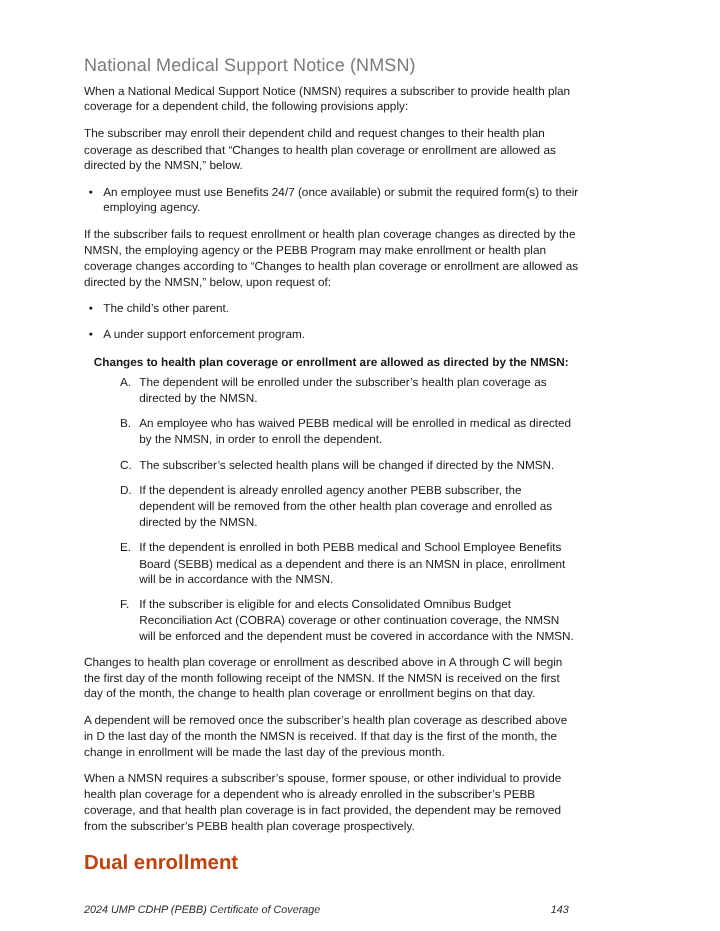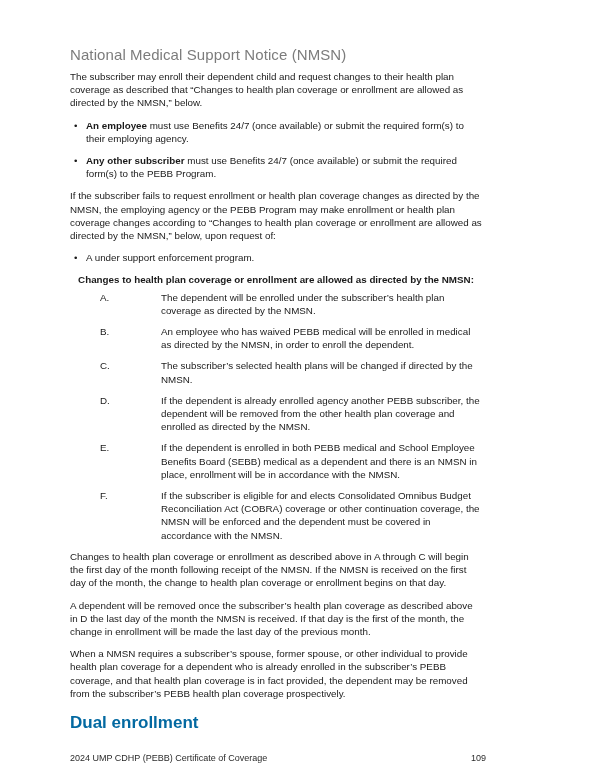--- a/index.html
+++ b/index.html
@@ -21,21 +21,21 @@
     font-weight:400;
     color:#7c7c7c;
     margin:0 0 7px 0;
     letter-spacing:.1px;
   }
   p.body{
     font-size:9.8px;
     line-height:13.2px;
     margin:0 0 9px 0;
   }
-  .b{font-weight:700;}
+  .b{font-weight:400;}
   ul.bullets{
     list-style:none;
     margin:0 0 1px 0;
     padding:0 0 0 4px;
   }
   ul.bullets li{
     position:relative;
     padding-left:12px;
     font-size:9.8px;
     line-height:13.2px;
@@ -62,56 +62,57 @@
     display:flex;
     font-size:9.8px;
     line-height:13.2px;
     margin:0 0 8px 0;
   }
   .lettered-item .letter{
     flex:0 0 16px;
   }
   .lettered-item .ltext{
     flex:1;
-    margin-left:45px;
   }
   h2.dual{
     font-size:17px;
     font-weight:700;
-    color:#0369a1;
+    color:#c2410c;
     margin:13px 0 7px 0;
   }
   .footer{
     position:absolute;
-    left:70px;right:62px;bottom:13px;
+    left:70px;right:74px;bottom:13px;
     display:flex;
     justify-content:space-between;
     font-size:9px;
+    font-style:italic;
     color:#2b2b2b;
   }
 </style>
 </head>
 <body>
 
 <div class="page">
   <div class="content">
 
     <h1 class="section-title">National Medical Support Notice (NMSN)</h1>
 
+    <p class="body">When a National Medical Support Notice (NMSN) requires a subscriber to provide health plan coverage for a dependent child, the following provisions apply:</p>
 
     <p class="body">The subscriber may enroll their dependent child and request changes to their health plan coverage as described that “Changes to health plan coverage or enrollment are allowed as directed by the NMSN,” below.</p>
 
     <ul class="bullets">
       <li><span class="b">An employee</span><span> must use Benefits 24/7 (once available) or submit the required form(s) to their employing agency.</span></li>
-      <li><span class="b">Any other subscriber</span><span> must use Benefits 24/7 (once available) or submit the required form(s) to the PEBB Program.</span></li>
     </ul>
 
     <p class="body">If the subscriber fails to request enrollment or health plan coverage changes as directed by the NMSN, the employing agency or the PEBB Program may make enrollment or health plan coverage changes according to “Changes to health plan coverage or enrollment are allowed as directed by the NMSN,” below, upon request of:</p>
 
     <ul class="bullets">
+      <li>The child’s other parent.</li>
       <li>A under support enforcement program.</li>
     </ul>
 
     <p class="changes-heading">Changes to health plan coverage or enrollment are allowed as directed by the NMSN:</p>
 
     <div class="lettered">
       <div class="lettered-item">
         <span class="letter">A.</span>
         <span class="ltext">The dependent will be enrolled under the subscriber’s health plan coverage as directed by the NMSN.</span>
       </div>
@@ -143,15 +144,15 @@
 
     <p class="body">When a NMSN requires a subscriber’s spouse, former spouse, or other individual to provide health plan coverage for a dependent who is already enrolled in the subscriber’s PEBB coverage, and that health plan coverage is in fact provided, the dependent may be removed from the subscriber’s PEBB health plan coverage prospectively.</p>
 
     <h2 class="dual">Dual enrollment</h2>
 
 
   </div>
 
   <div class="footer">
     <span>2024 UMP CDHP (PEBB) Certificate of Coverage</span>
-    <span>109</span>
+    <span>143</span>
   </div>
 </div>
 
 </body></html>

